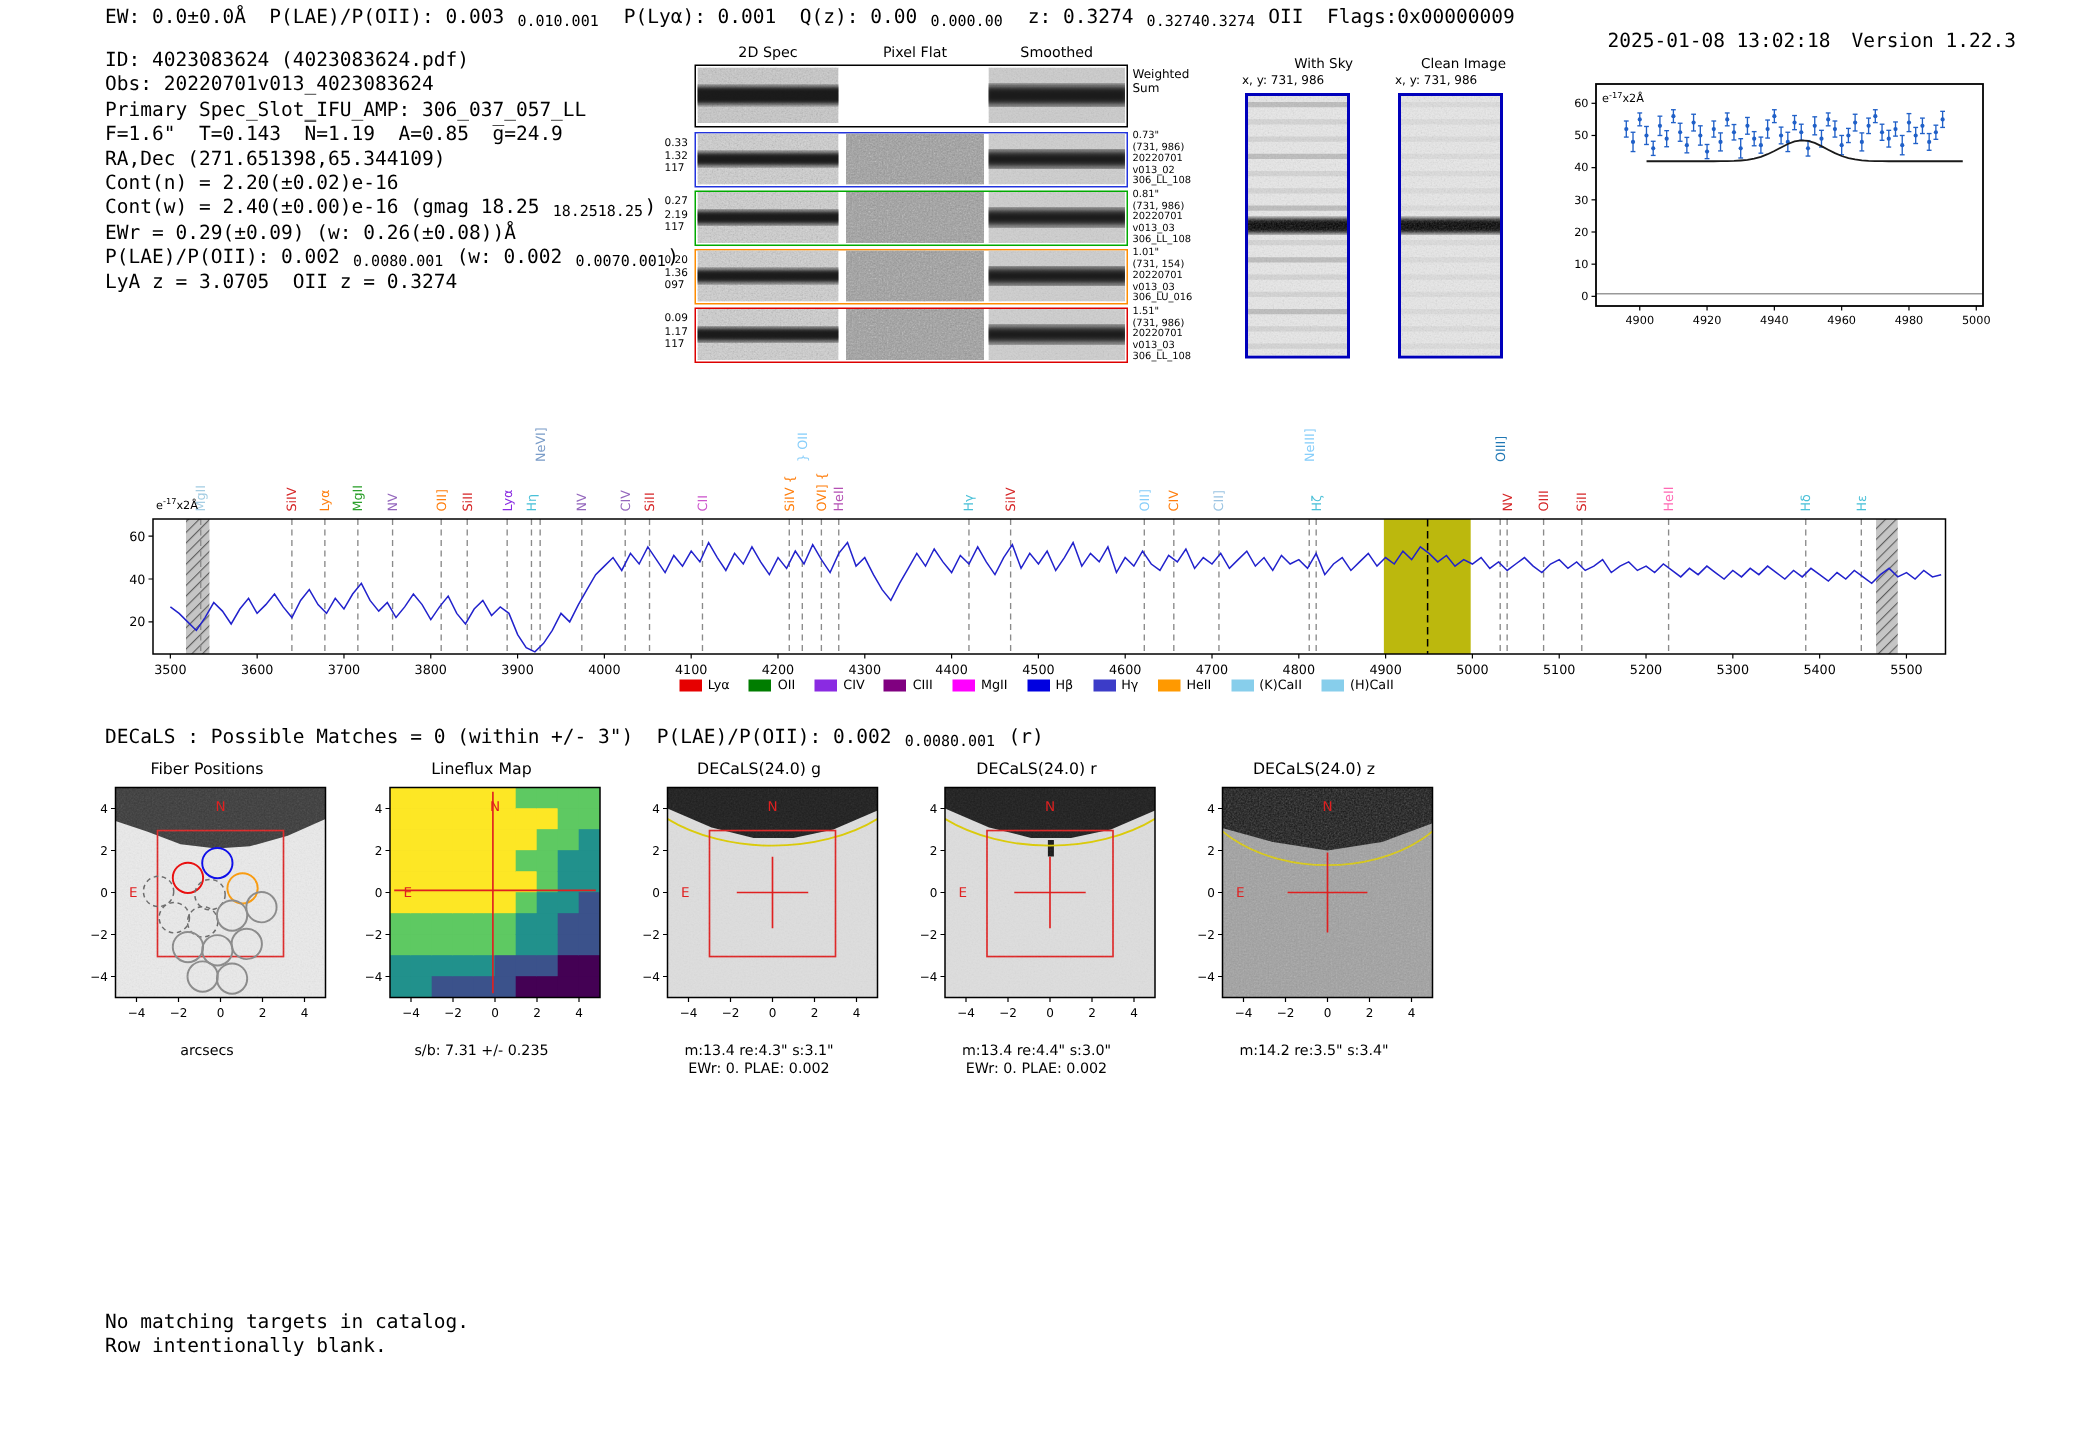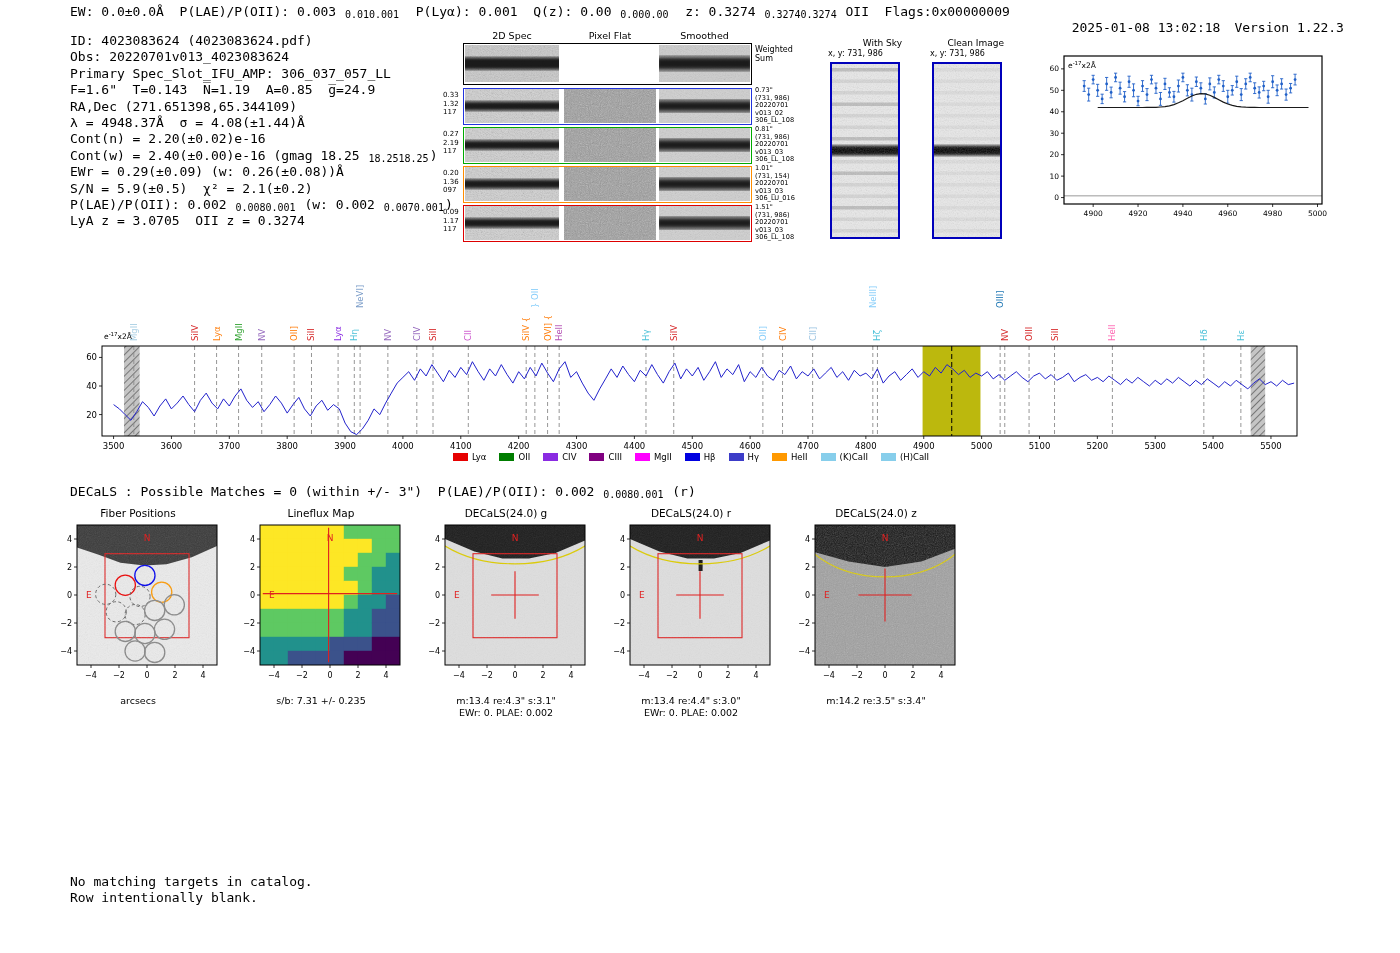--- a/index.html
+++ b/index.html
@@ -46,25 +46,23 @@
 <div class="abs mono" style="left:1056px;top:4px">
   <span>2025-01-08 13:02:18</span><span class="gap2"></span><span>Version 1.22.3</span>
 </div>
 
 <div class="abs" id="infoblock" style="left:70px;top:33px">
     <div class="iline">ID: 4023083624 (4023083624.pdf)</div>
     <div class="iline">Obs: 20220701v013_4023083624</div>
     <div class="iline">Primary Spec_Slot_IFU_AMP: 306_037_057_LL</div>
     <div class="iline">F=1.6"  T=0.143  N̅=1.19  A=0.85  g̅=24.9</div>
     <div class="iline">RA,Dec (271.651398,65.344109)</div>
-    <div class="iline">λ = 4948.37Å  σ = 4.08(±1.44)Å</div>
     <div class="iline">Cont(n) = 2.20(±0.02)e-16</div>
     <div class="iline">Cont(w) = 2.40(±0.00)e-16 (gmag 18.25 <span class="stack"><span>18.25</span><span>18.25</span></span>)</div>
     <div class="iline">EWr = 0.29(±0.09) (w: 0.26(±0.08))Å</div>
-    <div class="iline">S/N = 5.9(±0.5)  χ² = 2.1(±0.2)</div>
     <div class="iline">P(LAE)/P(OII): 0.002 <span class="stack"><span>0.008</span><span>0.001</span></span> (w: 0.002 <span class="stack"><span>0.007</span><span>0.001</span></span>)</div>
     <div class="iline">LyA z = 3.0705  OII z = 0.3274</div>
   </div>
 
 <div class="abs" id="spec2d" style="left:443px;top:30px;width:360px;height:230px">
     <div class="coltitle" style="position:absolute;left:22px;top:0;width:94px">2D Spec</div>
     <div class="coltitle" style="position:absolute;left:121px;top:0;width:92px">Pixel Flat</div>
     <div class="coltitle" style="position:absolute;left:216px;top:0;width:91px">Smoothed</div>
     <div style="position:absolute;left:20px;top:13px;width:289px;height:42px;border:1.5px solid #000;background:#fff">
       <div style="position:absolute;left:1px;top:1px"><svg width="94" height="37">

